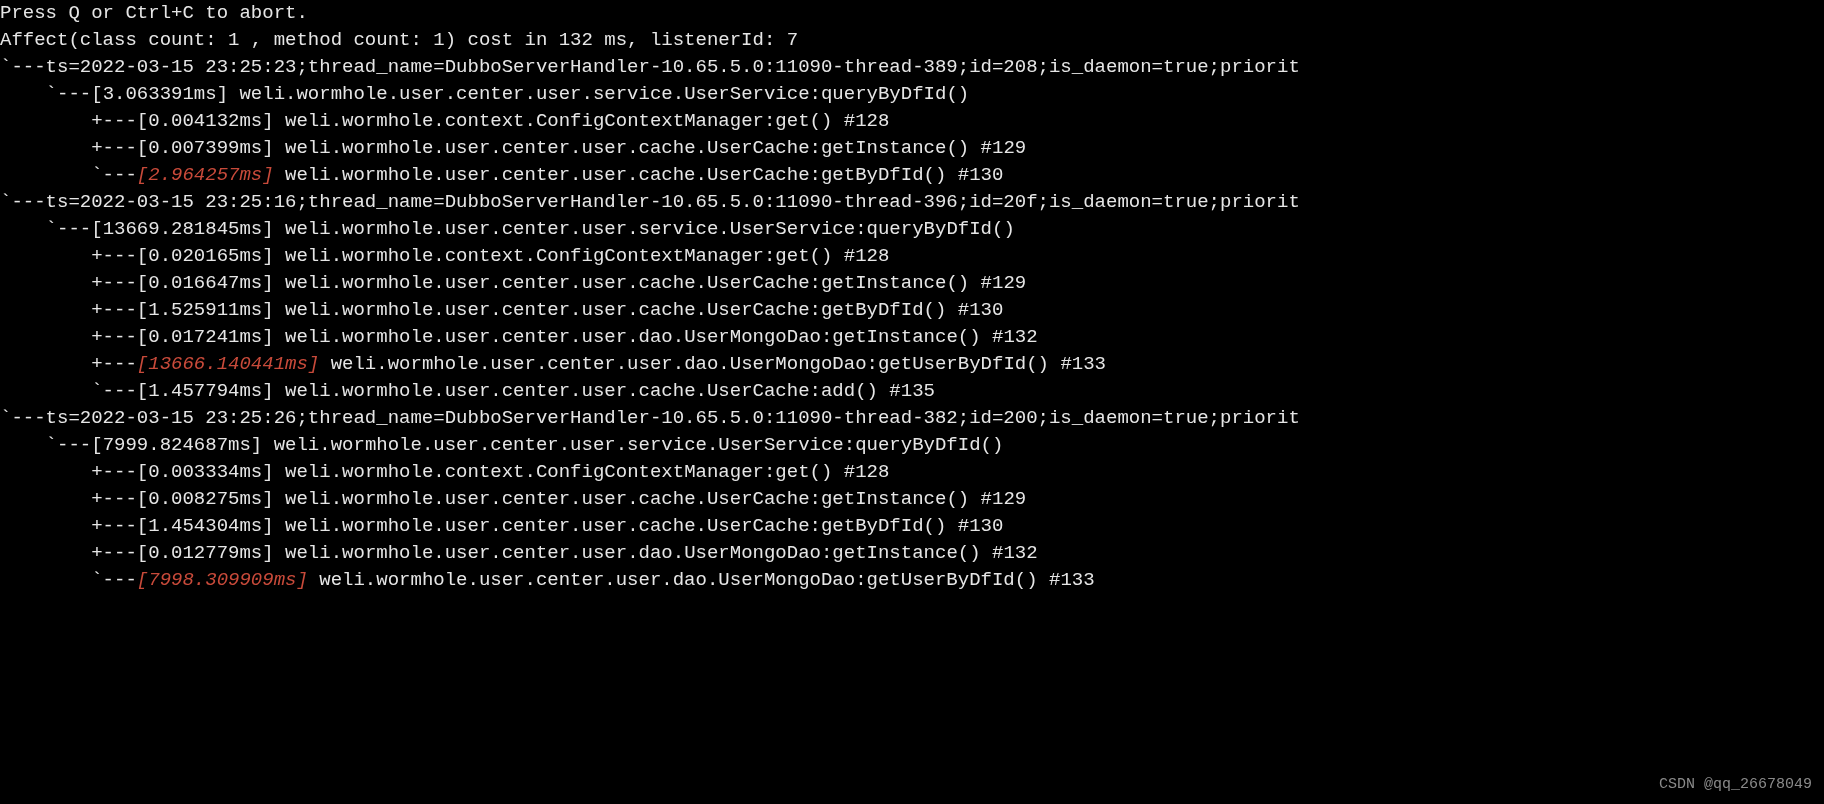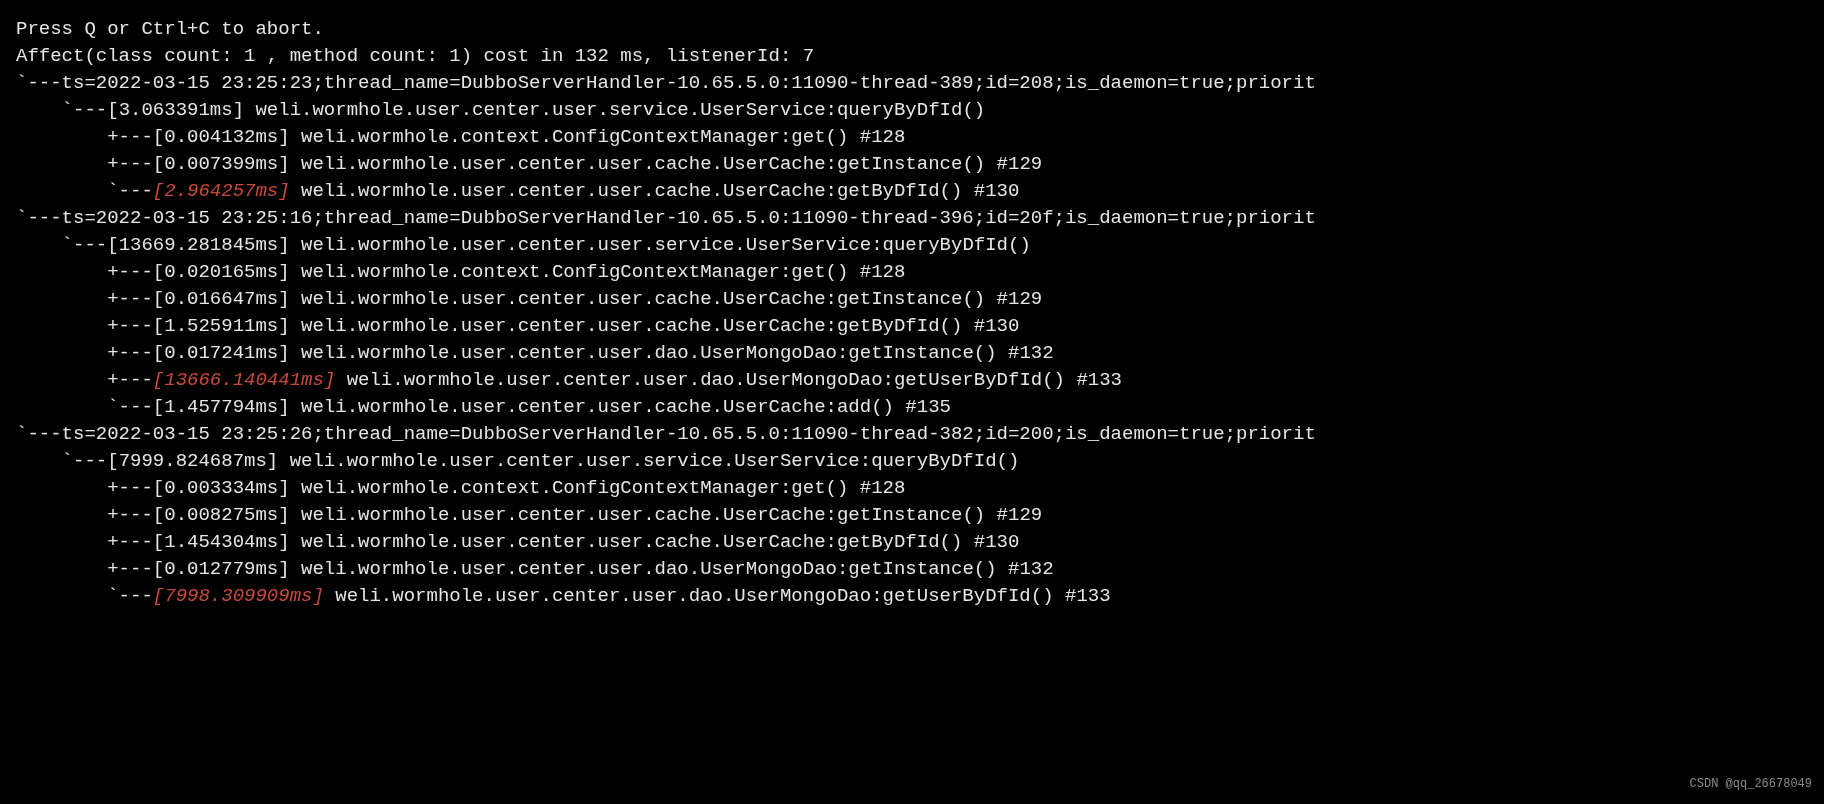--- a/index.html
+++ b/index.html
@@ -9,30 +9,30 @@
     color: #e6e6e6;
     font-family: "Consolas", "Menlo", "Courier New", monospace;
     font-size: 19px;
     line-height: 27px;
     width: 1824px;
     height: 804px;
     overflow: hidden;
   }
   .terminal {
     white-space: pre;
-    padding: 16px;
+    padding: 0;
   }
   .line { white-space: pre; }
   .hl { color: #c84a3a; font-style: italic; } 
   .watermark {
     position: absolute;
     right: 12px;
     bottom: 6px;
     color: #8a8a8a;
-    font-size: 12px;
+    font-size: 15px;
     font-family: inherit;
   }
 </style>
 </head>
 <body>
 
 <div class="terminal" id="term"><div class="line">Press Q or Ctrl+C to abort.</div><div class="line">Affect(class count: 1 , method count: 1) cost in 132 ms, listenerId: 7</div><div class="line">`---ts=2022-03-15 23:25:23;thread_name=DubboServerHandler-10.65.5.0:11090-thread-389;id=208;is_daemon=true;priorit</div><div class="line"><span>    `---[</span><span>3.063391ms</span><span>] weli.wormhole.user.center.user.service.UserService:queryByDfId()</span></div><div class="line"><span>        +---[</span><span>0.004132ms</span><span>] weli.wormhole.context.ConfigContextManager:get() #128</span></div><div class="line"><span>        +---[</span><span>0.007399ms</span><span>] weli.wormhole.user.center.user.cache.UserCache:getInstance() #129</span></div><div class="line"><span>        `---</span><span class="hl">[2.964257ms]</span><span> weli.wormhole.user.center.user.cache.UserCache:getByDfId() #130</span></div><div class="line"></div><div class="line">`---ts=2022-03-15 23:25:16;thread_name=DubboServerHandler-10.65.5.0:11090-thread-396;id=20f;is_daemon=true;priorit</div><div class="line"><span>    `---[</span><span>13669.281845ms</span><span>] weli.wormhole.user.center.user.service.UserService:queryByDfId()</span></div><div class="line"><span>        +---[</span><span>0.020165ms</span><span>] weli.wormhole.context.ConfigContextManager:get() #128</span></div><div class="line"><span>        +---[</span><span>0.016647ms</span><span>] weli.wormhole.user.center.user.cache.UserCache:getInstance() #129</span></div><div class="line"><span>        +---[</span><span>1.525911ms</span><span>] weli.wormhole.user.center.user.cache.UserCache:getByDfId() #130</span></div><div class="line"><span>        +---[</span><span>0.017241ms</span><span>] weli.wormhole.user.center.user.dao.UserMongoDao:getInstance() #132</span></div><div class="line"><span>        +---</span><span class="hl">[13666.140441ms]</span><span> weli.wormhole.user.center.user.dao.UserMongoDao:getUserByDfId() #133</span></div><div class="line"><span>        `---[</span><span>1.457794ms</span><span>] weli.wormhole.user.center.user.cache.UserCache:add() #135</span></div><div class="line"></div><div class="line">`---ts=2022-03-15 23:25:26;thread_name=DubboServerHandler-10.65.5.0:11090-thread-382;id=200;is_daemon=true;priorit</div><div class="line"><span>    `---[</span><span>7999.824687ms</span><span>] weli.wormhole.user.center.user.service.UserService:queryByDfId()</span></div><div class="line"><span>        +---[</span><span>0.003334ms</span><span>] weli.wormhole.context.ConfigContextManager:get() #128</span></div><div class="line"><span>        +---[</span><span>0.008275ms</span><span>] weli.wormhole.user.center.user.cache.UserCache:getInstance() #129</span></div><div class="line"><span>        +---[</span><span>1.454304ms</span><span>] weli.wormhole.user.center.user.cache.UserCache:getByDfId() #130</span></div><div class="line"><span>        +---[</span><span>0.012779ms</span><span>] weli.wormhole.user.center.user.dao.UserMongoDao:getInstance() #132</span></div><div class="line"><span>        `---</span><span class="hl">[7998.309909ms]</span><span> weli.wormhole.user.center.user.dao.UserMongoDao:getUserByDfId() #133</span></div></div>
 <div class="watermark">CSDN @qq_26678049</div>
 
 </body></html>

